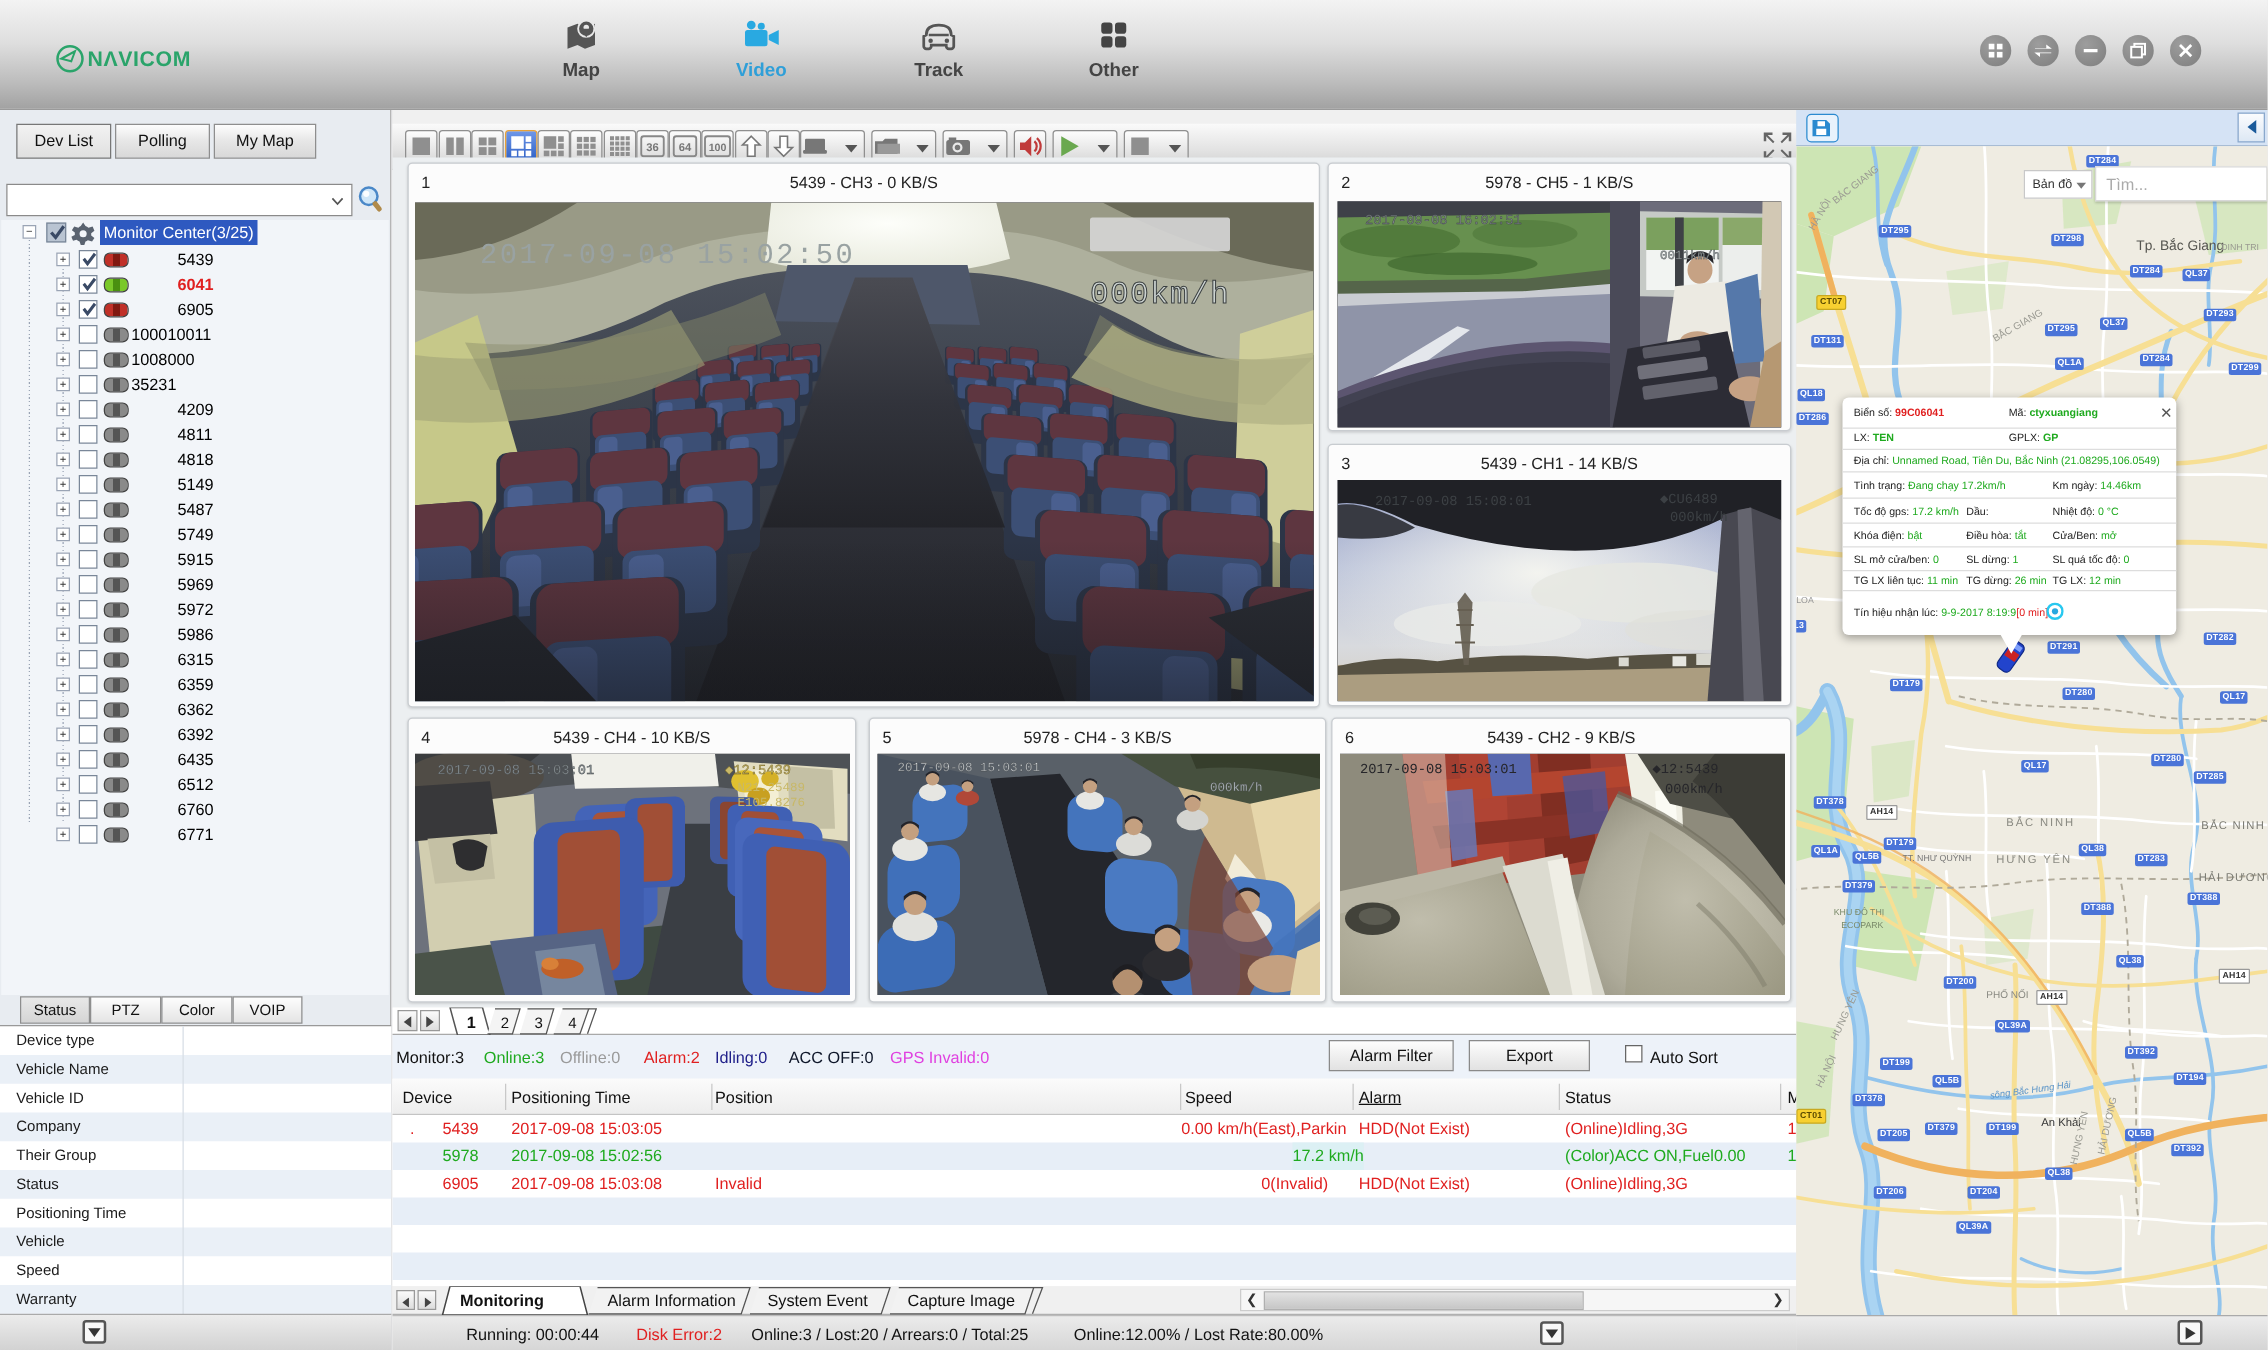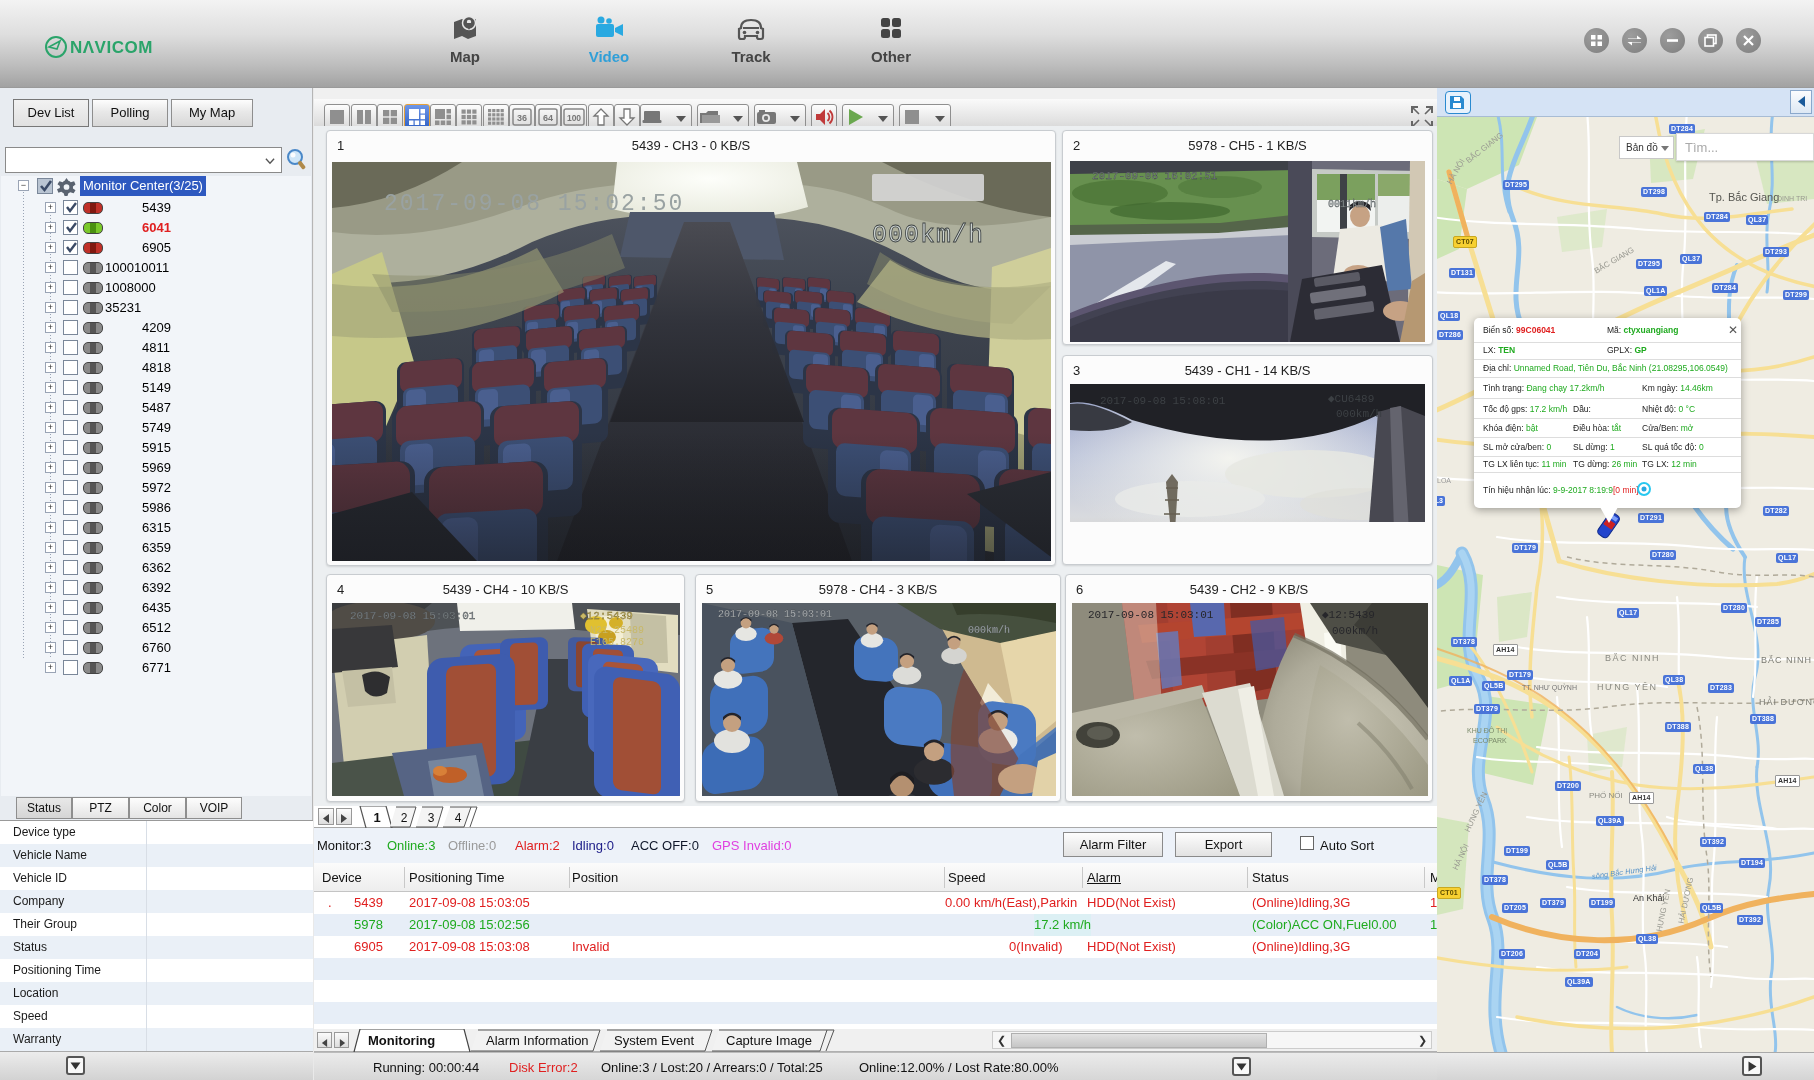--- a/index.html
+++ b/index.html
@@ -338,21 +338,21 @@
       <div class="btab" style="left:186px;width:56px;">VOIP</div>
     </div>
     <div id="propgrid">
       <div class="prow" style="top:0px;">Device type</div>
       <div class="prow alt" style="top:23px;">Vehicle Name</div>
       <div class="prow" style="top:46px;">Vehicle ID</div>
       <div class="prow alt" style="top:69px;">Company</div>
       <div class="prow" style="top:92px;">Their Group</div>
       <div class="prow alt" style="top:115px;">Status</div>
       <div class="prow" style="top:138px;">Positioning Time</div>
-      <div class="prow alt" style="top:161px;">Location</div>
+      <div class="prow alt" style="top:161px;">Vehicle</div>
       <div class="prow" style="top:184px;">Speed</div>
       <div class="prow alt" style="top:207px;">Warranty</div>
       <div style="position:absolute;left:146px;top:0;width:1px;height:231px;background:#d8dee6;"></div>
     </div>
     <div id="lbottom">
       <div style="position:absolute;left:66px;top:4px;width:19px;height:19px;border:2px solid #555;border-radius:3px;background:#f8f8f8;">
           <svg width="11" height="8" viewBox="0 0 11 8" style="position:absolute;left:2px;top:3.5px;">
             <path d="M0.5 0.5 L10.5 0.5 L5.5 7.5 Z" fill="#333"></path>
           </svg>
         </div>
@@ -811,21 +811,21 @@
 <path d="M342 120 L355 112 L355 181 L330 181 Z" fill="#b69872"></path>
 <text x="22" y="18" font-family="Liberation Mono, monospace" font-size="11" fill="#80888c" stroke="#3e4246" stroke-width="0.3">2017-09-08 16:02:51</text>
 <text x="258" y="46" font-family="Liberation Mono, monospace" font-size="10" fill="#a8b0b2" stroke="#44484a" stroke-width="0.3">0011km/h</text>
 </svg></div>
       </div>
       <div class="vpanel" style="left:748px;top:229px;width:371px;height:210px;">
         <div class="vhead">
             <span class="vnum">3</span>
             <span class="vtitle">5439 - CH1 - 14 KB/S</span>
           </div>
-        <div class="vimg" style="left:7px;top:28px;width:355px;height:138px;"><svg width="355" height="177" viewBox="0 0 355 177" preserveAspectRatio="none">
+        <div class="vimg" style="left:7px;top:28px;width:355px;height:177px;"><svg width="355" height="177" viewBox="0 0 355 177" preserveAspectRatio="none">
 <defs>
 <linearGradient id="v3sky" x1="0" y1="0" x2="0" y2="1">
  <stop offset="0" stop-color="#96a0c6"></stop>
                   <stop offset="0.4" stop-color="#bcc4da"></stop>
                   <stop offset="0.75" stop-color="#d8dade"></stop>
                   <stop offset="1" stop-color="#d4cec0"></stop>
 </linearGradient>
 <radialGradient id="v3glow" cx="0.45" cy="0.42" r="0.5">
  <stop offset="0" stop-color="#f6f6f0" stop-opacity="0.95"></stop>
                   <stop offset="1" stop-color="#f6f6f0" stop-opacity="0"></stop>

